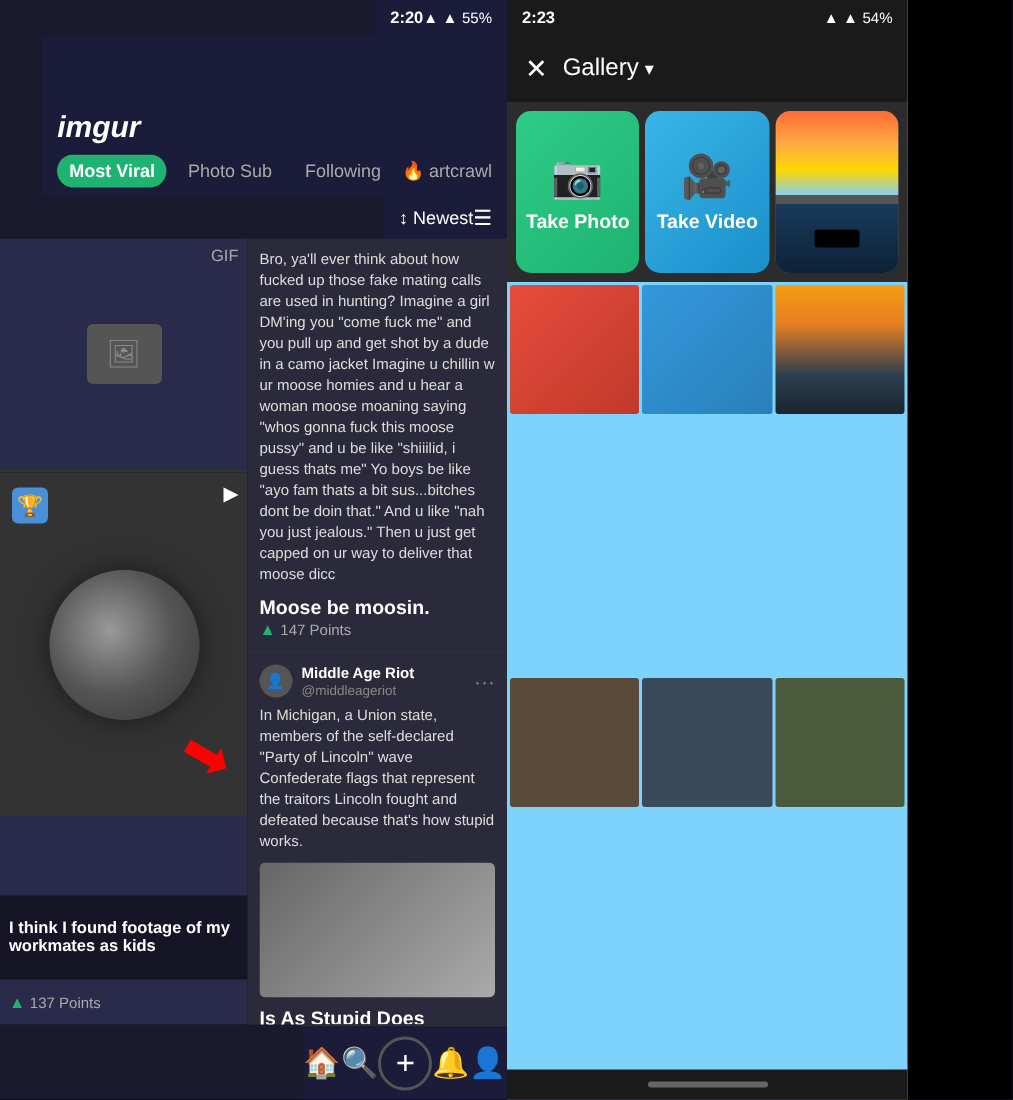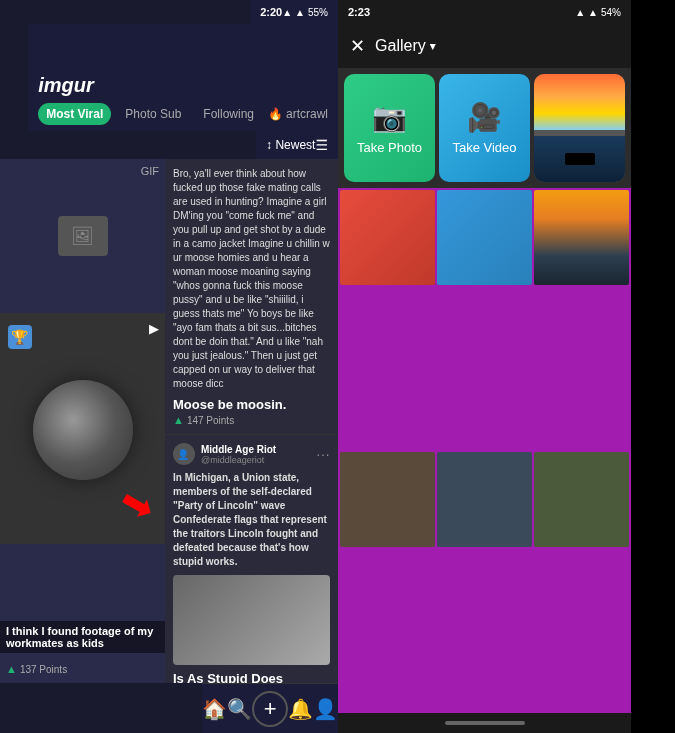--- a/index.html
+++ b/index.html
@@ -161,21 +161,21 @@
       background: #2a2a4a;
       flex: 1;
       position: relative;
       overflow: hidden;
     }
     .card-title {
       position: absolute;
       bottom: 30px;
       left: 0;
       right: 0;
-      padding: 4px 6px;
+      padding: 16px 6px;
       color: white;
       font-size: 11px;
       font-weight: bold;
       background: rgba(0,0,0,0.5);
     }
     .card-points {
       position: absolute;
       bottom: 8px;
       left: 6px;
       color: #aaa;
@@ -310,21 +310,20 @@
     .post-more {
       margin-left: auto;
       color: #888;
       font-size: 14px;
     }
     .user-post-body {
       color: #ddd;
       font-size: 10px;
       line-height: 1.4;
       margin-bottom: 6px;
-      font-weight: bold;
     }
     .post-image {
       width: 100%;
       height: 90px;
       background: #444;
       border-radius: 4px;
       overflow: hidden;
       margin-bottom: 6px;
     }
     .post-image-inner {
@@ -364,23 +363,23 @@
       border: 2px solid #555;
       display: flex;
       align-items: center;
       justify-content: center;
       color: white;
       font-size: 22px;
     }
 
     
     .right-panel {
-      width: 293px;
+      width: 267px;
       height: 733px;
-      background: #a21caf;
+      background: #7dd3fc;
       display: flex;
       flex-direction: column;
     }
 
     .status-bar-right {
       display: flex;
       justify-content: space-between;
       align-items: center;
       background: #1a1a1a;
       padding: 4px 10px;
@@ -449,21 +448,21 @@
       overflow: hidden;
       background: #555;
     }
     .media-icon {
       font-size: 28px;
       color: white;
     }
     .media-label {
       color: white;
       font-size: 13px;
-      font-weight: normal;
+      font-weight: bold;
     }
 
     .gallery-grid {
       flex: 1;
       display: grid;
       grid-template-columns: repeat(3, 1fr);
       gap: 2px;
       padding: 2px;
       overflow: hidden;
     }

